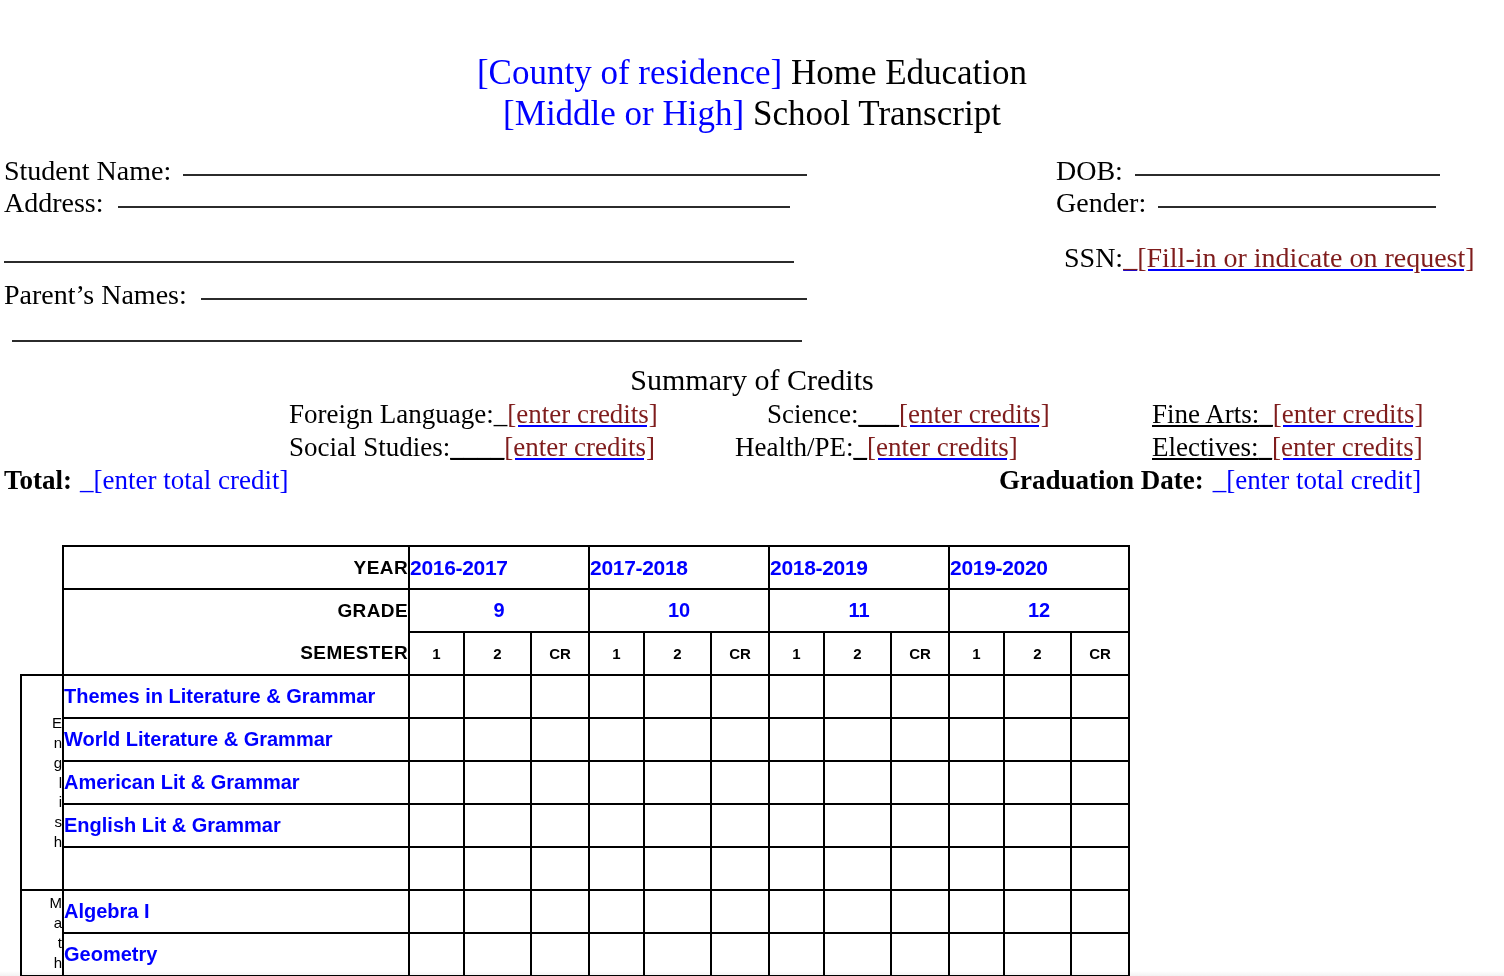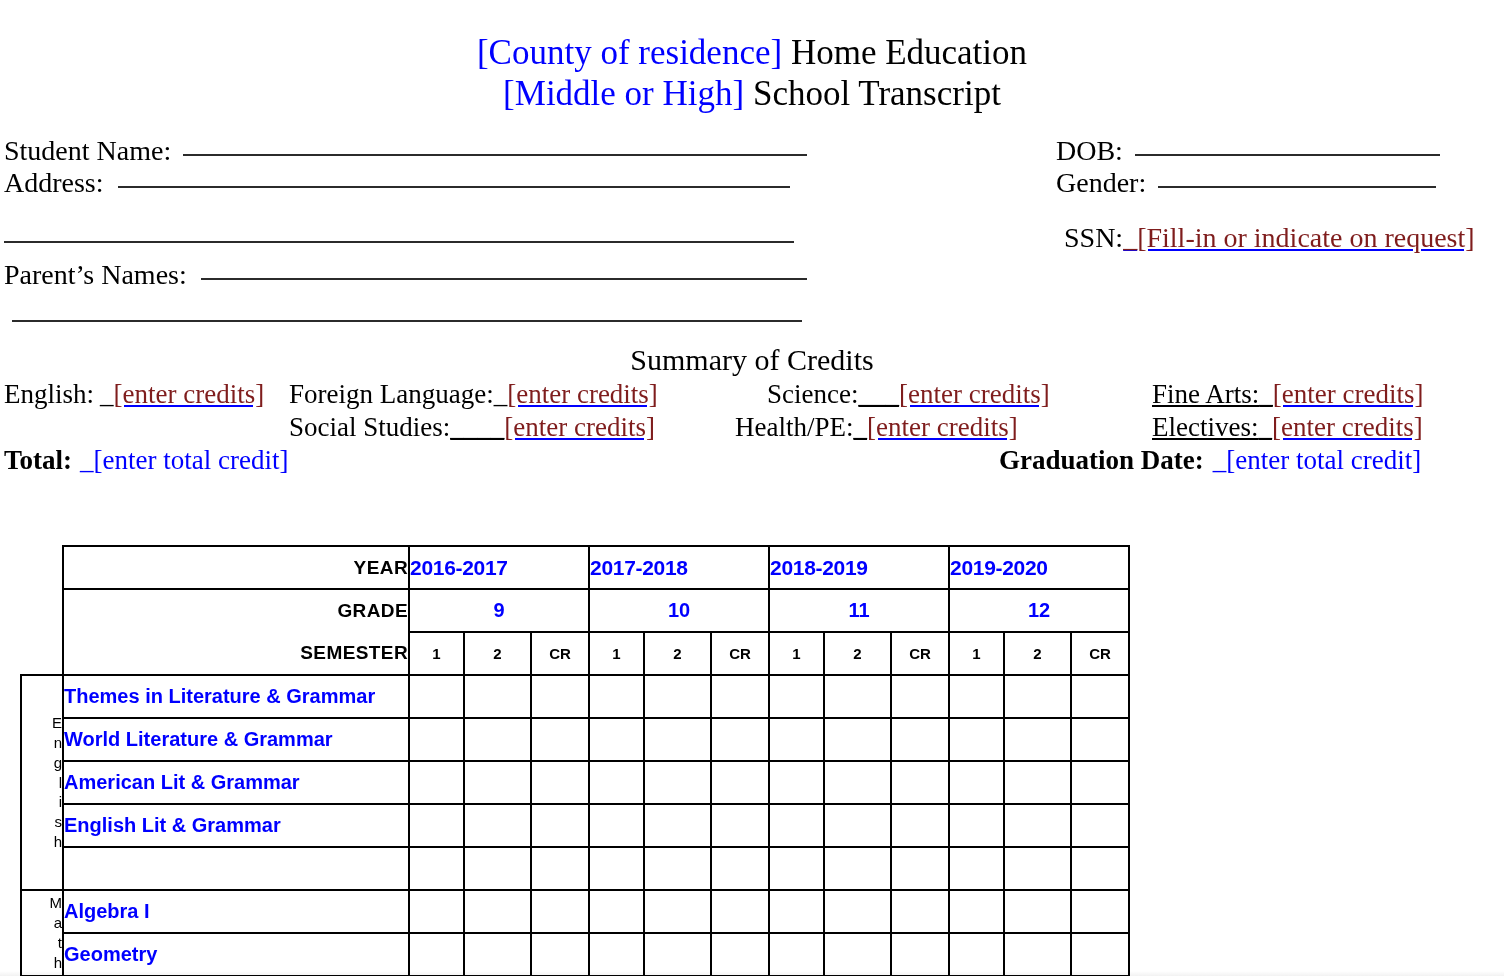--- a/index.html
+++ b/index.html
@@ -17,21 +17,21 @@
   }
   .page {
     position: relative;
     width: 1504px;
     height: 976px;
   }
 
   
   .title-block {
     text-align: center;
-    padding-top: 32px;
+    padding-top: 52px;
     line-height: 1.18;
   }
   .title-line {
     font-size: 35px;
     font-family: "Liberation Serif", "DejaVu Serif", serif;
     white-space: nowrap;
   }
   .ph { color: #0000ff; }
 
   
@@ -201,21 +201,20 @@
       <div class="rowline"><span class="lbl">Gender:</span><span class="rule" style="width:278px;margin-left:12px;"></span></div>
       <div class="rowline" style="margin-top:22px;padding-left:8px;"><span class="lbl">SSN:</span><span class="blueu"><span>_</span><span>[Fill-in or indicate on request]</span></span></div>
     </div>
 
   </div>
 
   <div class="summary-head">Summary of Credits</div>
 
   <div class="credits">
 
-    <div class="crow" style="left:4px; top:0;"><span>English:</span><span style="padding-left:6px;">_</span><span class="blueu">[enter credits]</span></div>
 
     <div class="crow" style="left:289px; top:0;"><span>Foreign Language:</span><span>_</span><span class="blueu">[enter credits]</span></div>
 
     <div class="crow" style="left:767px; top:0;"><span>Science:</span><span class="blacku">___</span><span class="blueu">[enter credits]</span></div>
 
     <div class="crow" style="left:1152px; top:0;"><span class="blacku">Fine Arts:</span><span class="blacku">_</span><span class="blueu">[enter credits]</span></div>
 
 
     <div class="crow" style="left:289px; top:33px;"><span>Social Studies:</span><span class="blacku">____</span><span class="blueu">[enter credits]</span></div>
 

